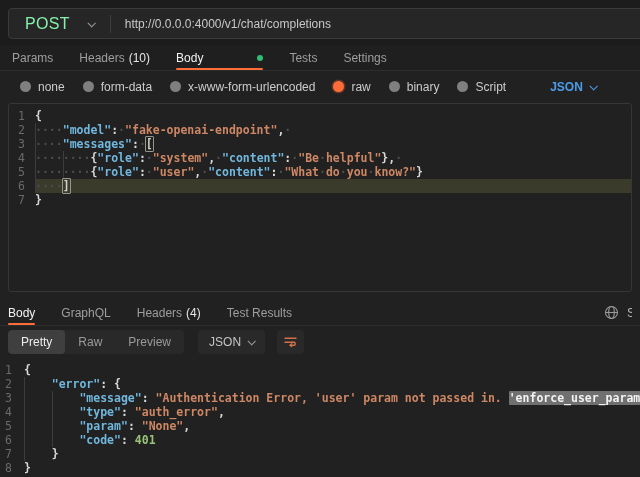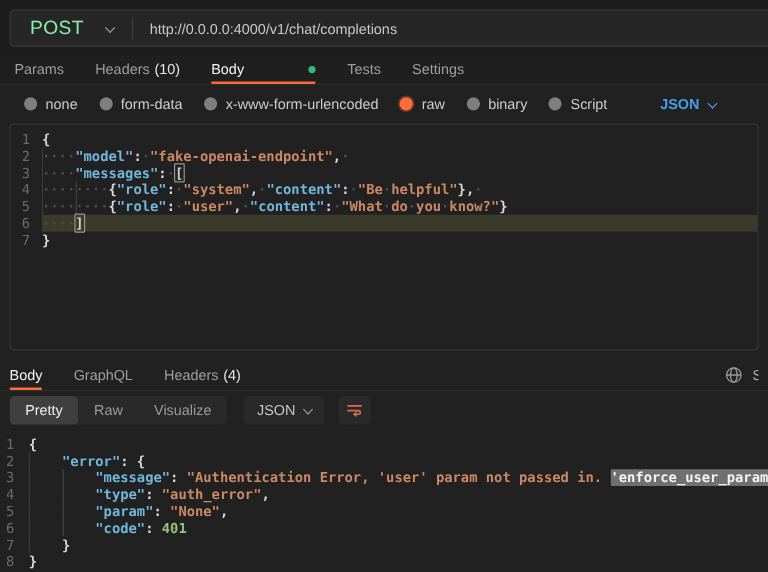--- a/index.html
+++ b/index.html
@@ -165,37 +165,40 @@
   <span class="tab active">
       <span>Body</span>
     </span>
     <span class="tab">
       <span>GraphQL</span>
     </span>
     <span class="tab">
       <span>Headers</span>
       <span class="count">(4)</span>
     </span>
+    <span class="tab">
+      <span>Test Results</span>
+    </span>
     <span class="resp-right">
     <svg width="15" height="15" viewBox="0 0 14 14">
       <g fill="none" stroke="#9a9a9a" stroke-width="1">
         <circle cx="7" cy="7" r="5.6"></circle>
         <ellipse cx="7" cy="7" rx="2.6" ry="5.6"></ellipse>
         <line x1="1.4" y1="7" x2="12.6" y2="7"></line>
       </g>
     </svg>
     <span class="clipped">Status</span>
   </span>
 </div>
 
 <div class="resp-controls">
   <div class="seg" id="view-seg">
       <span class="seg-item active">Pretty</span>
       <span class="seg-item">Raw</span>
-      <span class="seg-item">Visualize</span>
+      <span class="seg-item">Preview</span>
     </div>
   <div class="fmt-btn">
     <span>JSON</span>
     <span class="chev small" style="color:#9a9a9a"></span>
   </div>
   <div class="icon-btn">
     <svg width="15" height="14" viewBox="0 0 15 14">
       <g fill="none" stroke="#d0714a" stroke-width="1.4" stroke-linecap="round">
         <path d="M2 3.2 H13"></path>
         <path d="M2 7.2 H9.5"></path>

